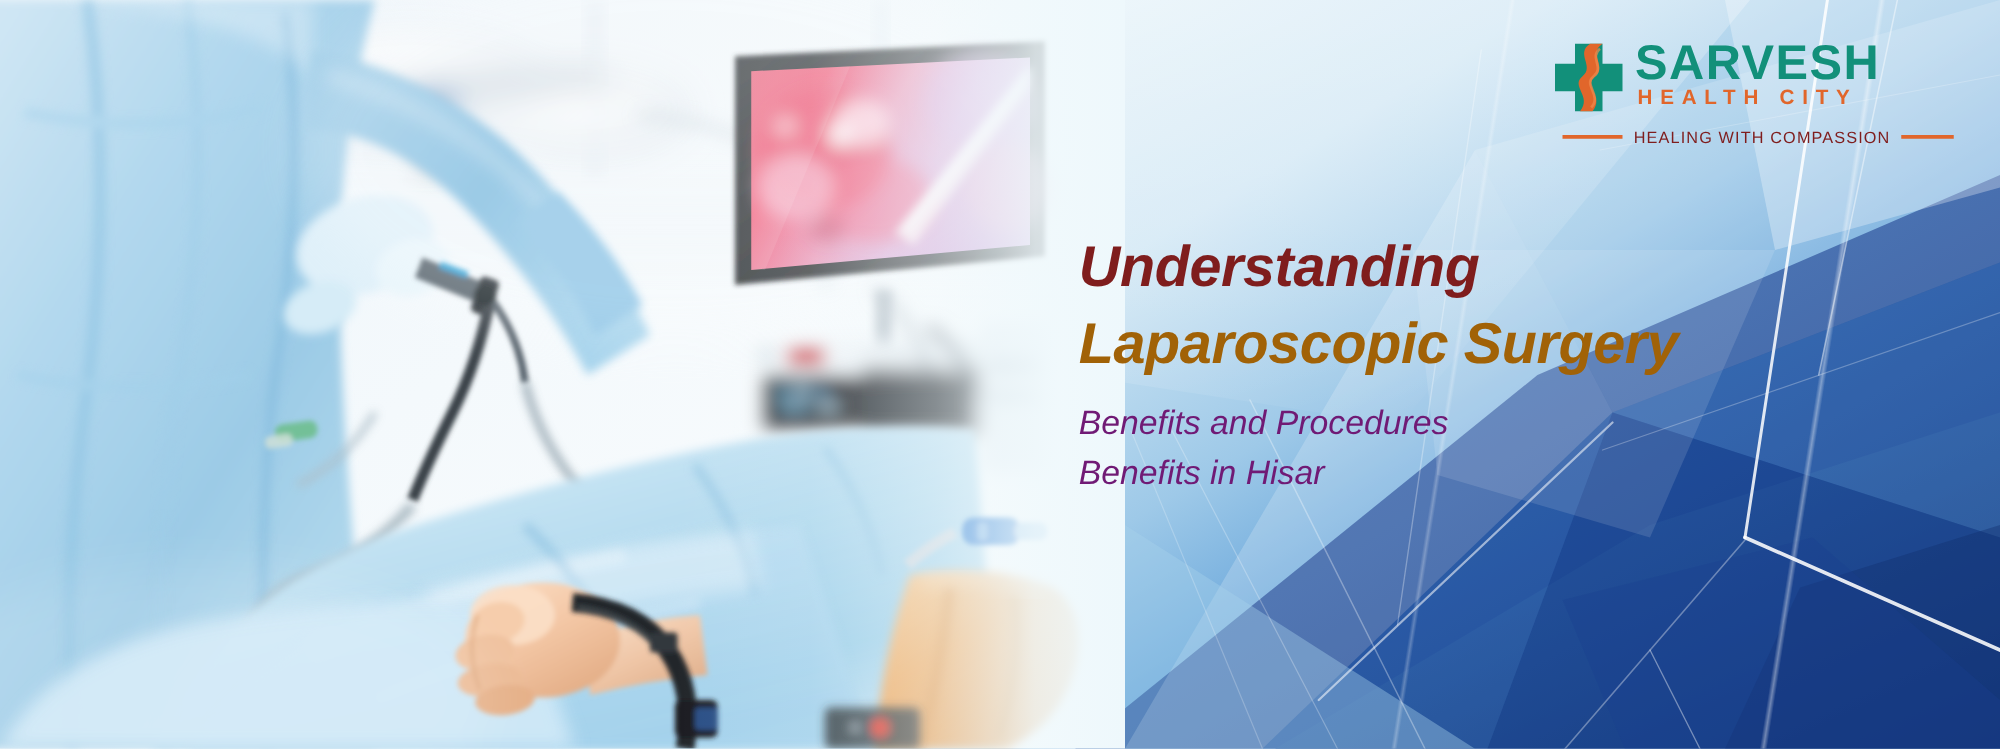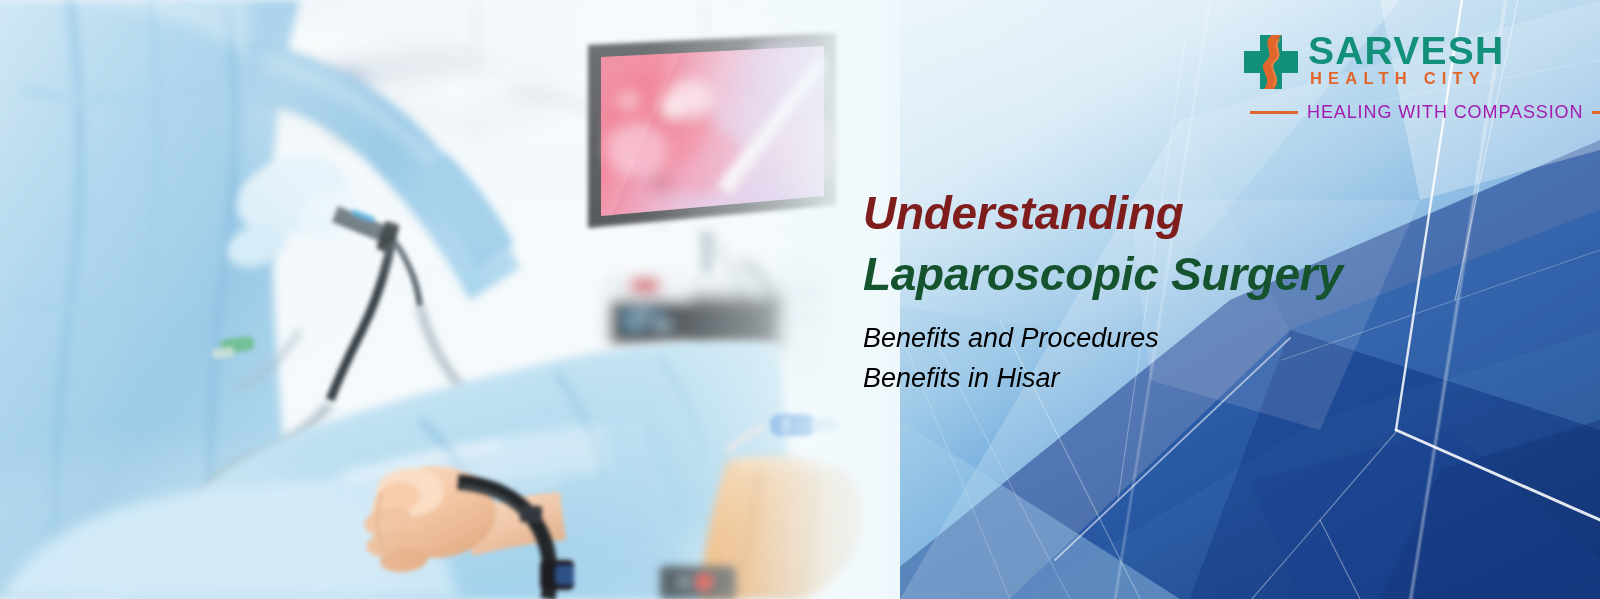--- a/index.html
+++ b/index.html
@@ -59,40 +59,40 @@
     white-space:nowrap;
   }
   .logo-tagline {
     display:flex; align-items:center; gap:9px;
     margin-top:9px; padding-left:10px;
   }
   .tag-rule { height:2.5px; background:#e1662b; flex:0 0 auto; }
   .tag-rule.l { width:48px; }
   .tag-rule.r { width:42px; }
   .tag-text {
-    font-size:18px; color:#a21caf; font-weight:normal;
+    font-size:13px; color:#7f1d1d; font-weight:normal;
     letter-spacing:0.9px; white-space:nowrap;
   }
 
   
   .copy { position:absolute; left:863px; top:190px; width:640px; }
   .h-line1 {
     font-size:46px; font-weight:bold; font-style:italic;
     color:#7f1d1d; line-height:1.0; letter-spacing:-0.3px;
     white-space:nowrap;
   }
   .h-line2 {
     font-size:46px; font-weight:bold; font-style:italic;
-    color:#14532d; line-height:1.0; letter-spacing:-0.3px;
+    color:#a16207; line-height:1.0; letter-spacing:-0.3px;
     margin-top:15px; white-space:nowrap;
   }
   .sub { margin-top:22px; }
   .s-line {
     font-size:27px; font-style:italic; font-weight:normal;
-    color:#000000; line-height:1.48; white-space:nowrap;
+    color:#701a75; line-height:1.48; white-space:nowrap;
   }
 </style>
 </head>
 <body>
 
 <div id="banner">
 
   <div class="bg-panel">
     <svg viewBox="0 0 1600 599" preserveAspectRatio="none" aria-hidden="true">
       <defs>

